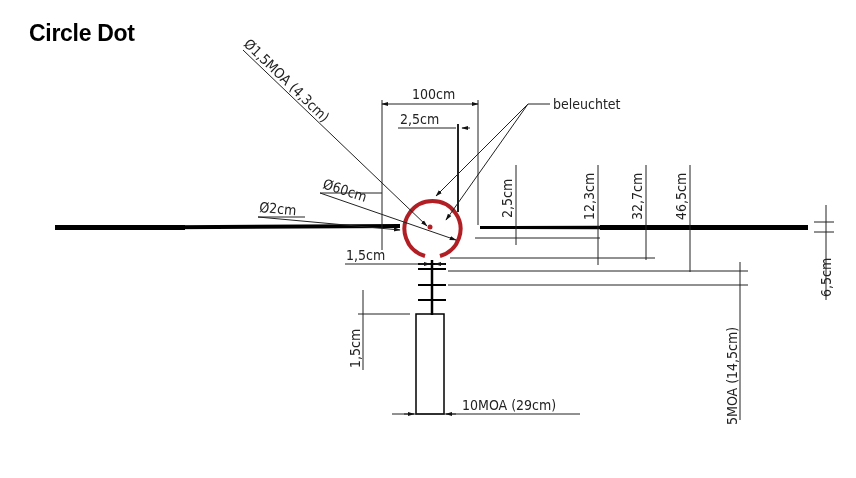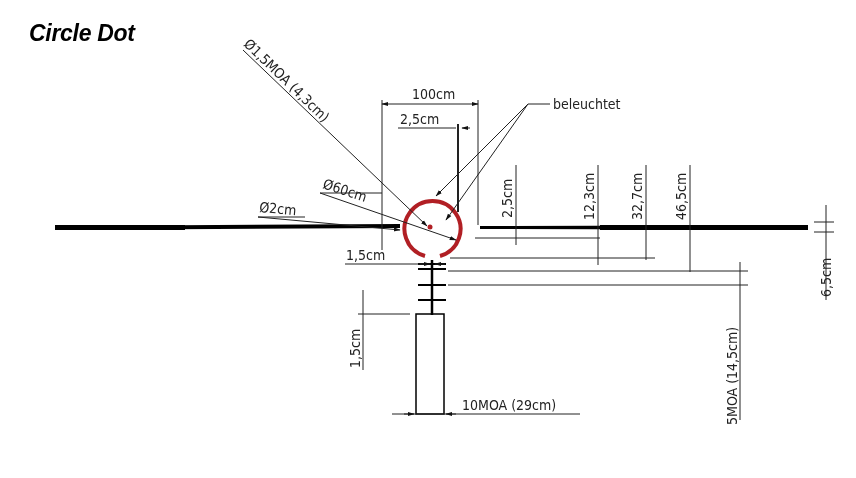--- a/index.html
+++ b/index.html
@@ -1,20 +1,20 @@
 <!DOCTYPE html>
 <html><head>
 <meta charset="utf-8">
 <style>
   html, body { margin: 0; padding: 0; background: #ffffff; }
   body { width: 856px; height: 478px; position: relative; overflow: hidden; }
   .title {
     position: absolute; left: 29px; top: 20px;
     font-family: "Liberation Sans", sans-serif; font-weight: bold;
-    font-size: 23px; color: #000000; letter-spacing: -0.3px; font-style: italic;
+    font-size: 23px; color: #000000; letter-spacing: -0.3px;
   }
   svg.diagram { position: absolute; left: 0; top: 0; }
   .lbl {
     font-family: "DejaVu Sans", sans-serif;
     font-size: 14px; fill: #222222; font-stretch: condensed;
   }
 </style>
 </head>
 <body>
 

